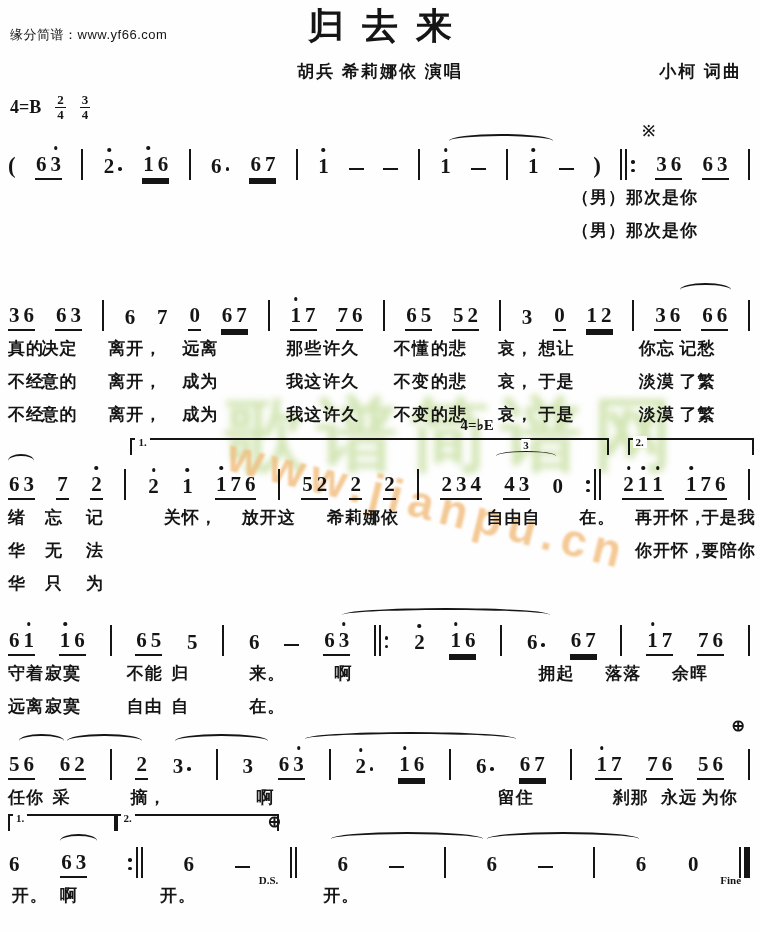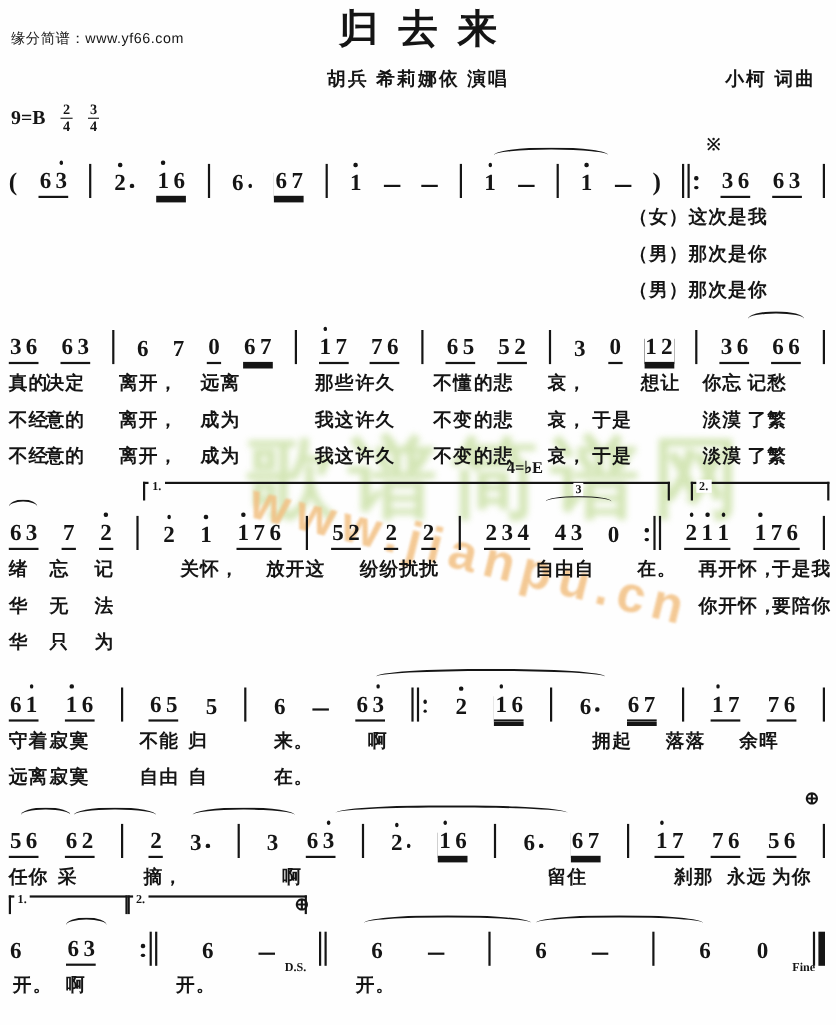--- a/index.html
+++ b/index.html
@@ -61,21 +61,21 @@
 </style>
 </head>
 <body>
 
 <div id="page">
   <div id="site-credit">缘分简谱：www.yf66.com</div>
   <div id="title">归去来</div>
   <div id="performers">胡兵 希莉娜依 演唱</div>
   <div id="composer">小柯 词曲</div>
   <div id="keysig">
-    <span>9=B</span>
+    <span>4=B</span>
     <span class="ts">
       <b>2</b>
       <i>4</i>
     </span>
     <span class="ts">
       <b>3</b>
       <i>4</i>
     </span>
   </div>
 
@@ -151,23 +151,20 @@
             <span class="n">6</span>
             <span class="n">3</span>
           </span>
           <span class="bar">
             <i class="bl"></i>
           </span>
           <span class="ann-text" style="font-size: 15px; left: 85.5%; top: -22px;">※</span>
           <span class="slur" style="left: 59.5%; width: 14%; top: -8px;"></span>
         </div>
         <div class="lyric-row">
-          <span style="left: 76%;">（女）这次是我</span>
-        </div>
-        <div class="lyric-row">
           <span style="left: 76%;">（男）那次是你</span>
         </div>
         <div class="lyric-row">
           <span style="left: 76%;">（男）那次是你</span>
         </div>
       </div>
       <div class="system">
         <div class="notes-row">
           <span class="grp u1">
             <span class="n">3</span>
@@ -247,21 +244,21 @@
         <div class="lyric-row">
           <span style="left: 0%;">真的</span>
           <span style="left: 4.5%;">决定</span>
           <span style="left: 13.5%;">离开，</span>
           <span style="left: 23.5%;">远离</span>
           <span style="left: 37.5%;">那些</span>
           <span style="left: 42.5%;">许久</span>
           <span style="left: 52%;">不懂</span>
           <span style="left: 57%;">的悲</span>
           <span style="left: 66%;">哀，</span>
-          <span style="left: 71.5%; margin-left: 44px;">想让</span>
+          <span style="left: 71.5%;">想让</span>
           <span style="left: 85%;">你忘</span>
           <span style="left: 90.5%;">记愁</span>
         </div>
         <div class="lyric-row">
           <span style="left: 0%;">不经</span>
           <span style="left: 4.5%;">意的</span>
           <span style="left: 13.5%;">离开，</span>
           <span style="left: 23.5%;">成为</span>
           <span style="left: 37.5%;">我这</span>
           <span style="left: 42.5%;">许久</span>
@@ -373,21 +370,21 @@
           <span class="triplet" style="left: 65.8%; width: 8%; top: -11px;">
             <b>3</b>
           </span>
         </div>
         <div class="lyric-row">
           <span style="left: 0%;">绪</span>
           <span style="left: 5%;">忘</span>
           <span style="left: 10.5%;">记</span>
           <span style="left: 21%;">关怀，</span>
           <span style="left: 31.5%;">放开这</span>
-          <span style="left: 43%;">纷纷扰扰</span>
+          <span style="left: 43%;">希莉娜依</span>
           <span style="left: 64.5%; font-family: Liberation Mono, monospace;">自由自</span>
           <span style="left: 77%;">在。</span>
           <span style="left: 84.5%;">再开怀，</span>
           <span style="left: 93.5%;">于是我</span>
         </div>
         <div class="lyric-row">
           <span style="left: 0%;">华</span>
           <span style="left: 5%;">无</span>
           <span style="left: 10.5%;">法</span>
           <span style="left: 84.5%;">你开怀，</span>

